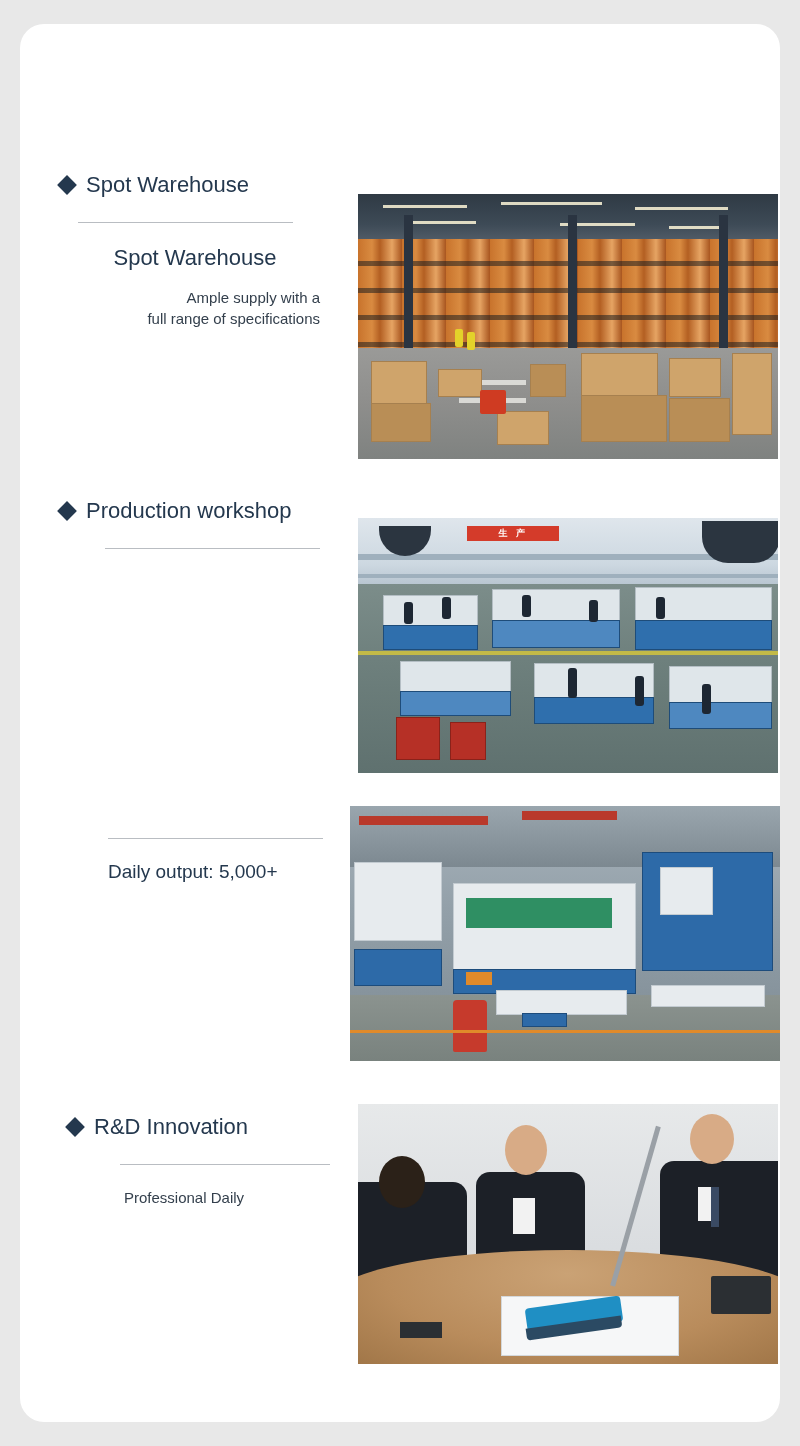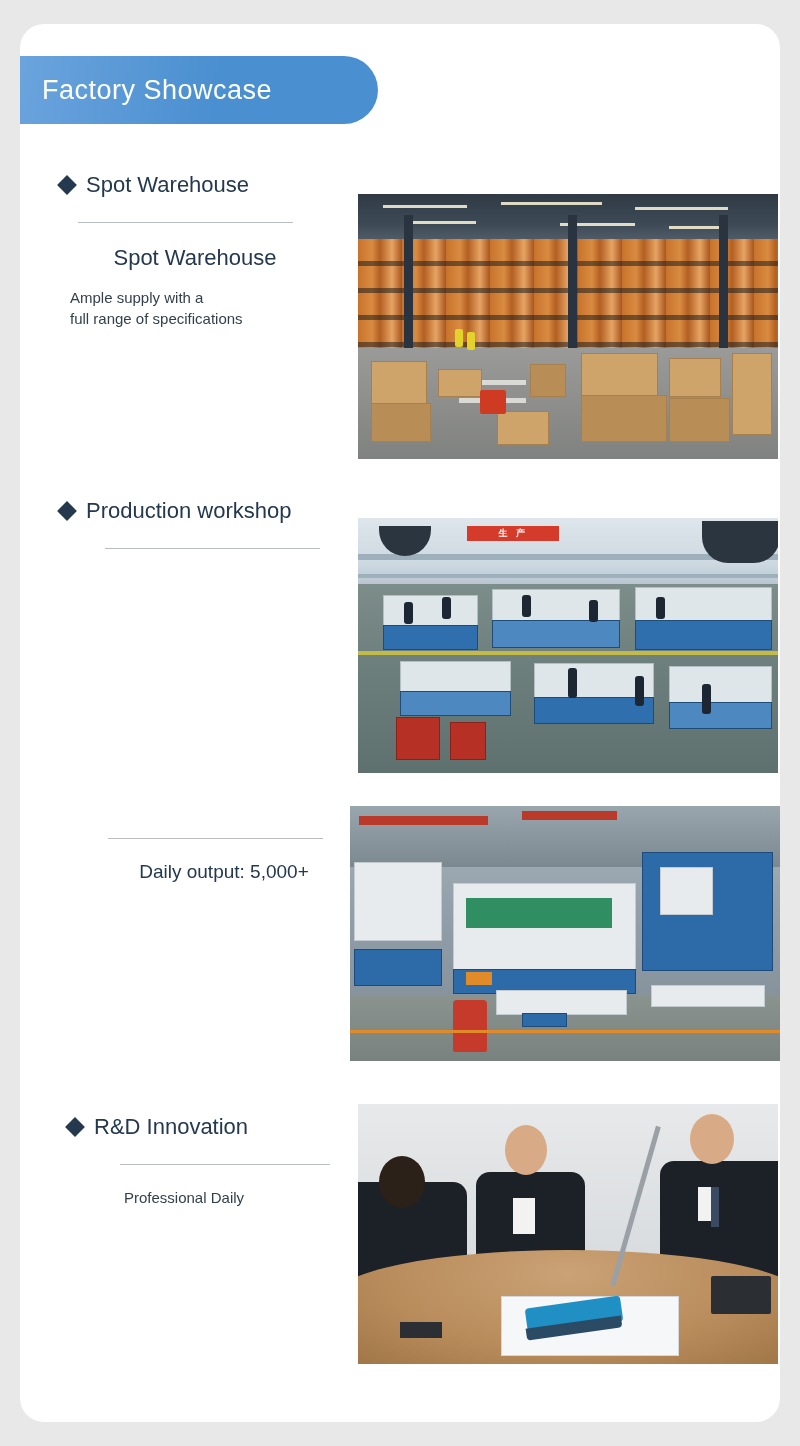--- a/index.html
+++ b/index.html
@@ -119,32 +119,31 @@
     vertical-align: super;
   }
 
   .desc {
     font-size: 15px;
     line-height: 21px;
     color: #333f4c;
     margin-top: 16px;
   }
   .desc.center {
-    text-align: left;
+    text-align: right;
   }
   .desc.left {
     text-align: left;
   }
 
   .mid-line {
     font-size: 19px;
     color: #24384e;
     margin-top: 22px;
     white-space: nowrap;
-    text-align: center;
   }
 
   
   .photo {
     position: absolute;
     overflow: hidden;
     background: #cfd6dc;
   }
 
   
@@ -303,23 +302,20 @@
   .mr-laptop {
     position: absolute; background: #2b2f33; border-radius: 2px;
   }
 </style>
 </head>
 <body>
 
 <div class="page">
   <div class="card">
 
-    <div class="banner">
-      <div class="banner-title">Factory Showcase</div>
-    </div>
 
     <div class="section" style="top:128px;height:290px;">
 
       <div class="text-col" style="left:40px;top:20px;width:260px;">
         <div class="sec-title">
           <span class="diamond"></span>
           <span class="sec-title-text">Spot Warehouse</span>
         </div>
         <div class="divider" style="margin-left:18px;width:215px;"></div>
         <div class="big-line" style="margin-left:10px;">Spot Warehouse</div>

